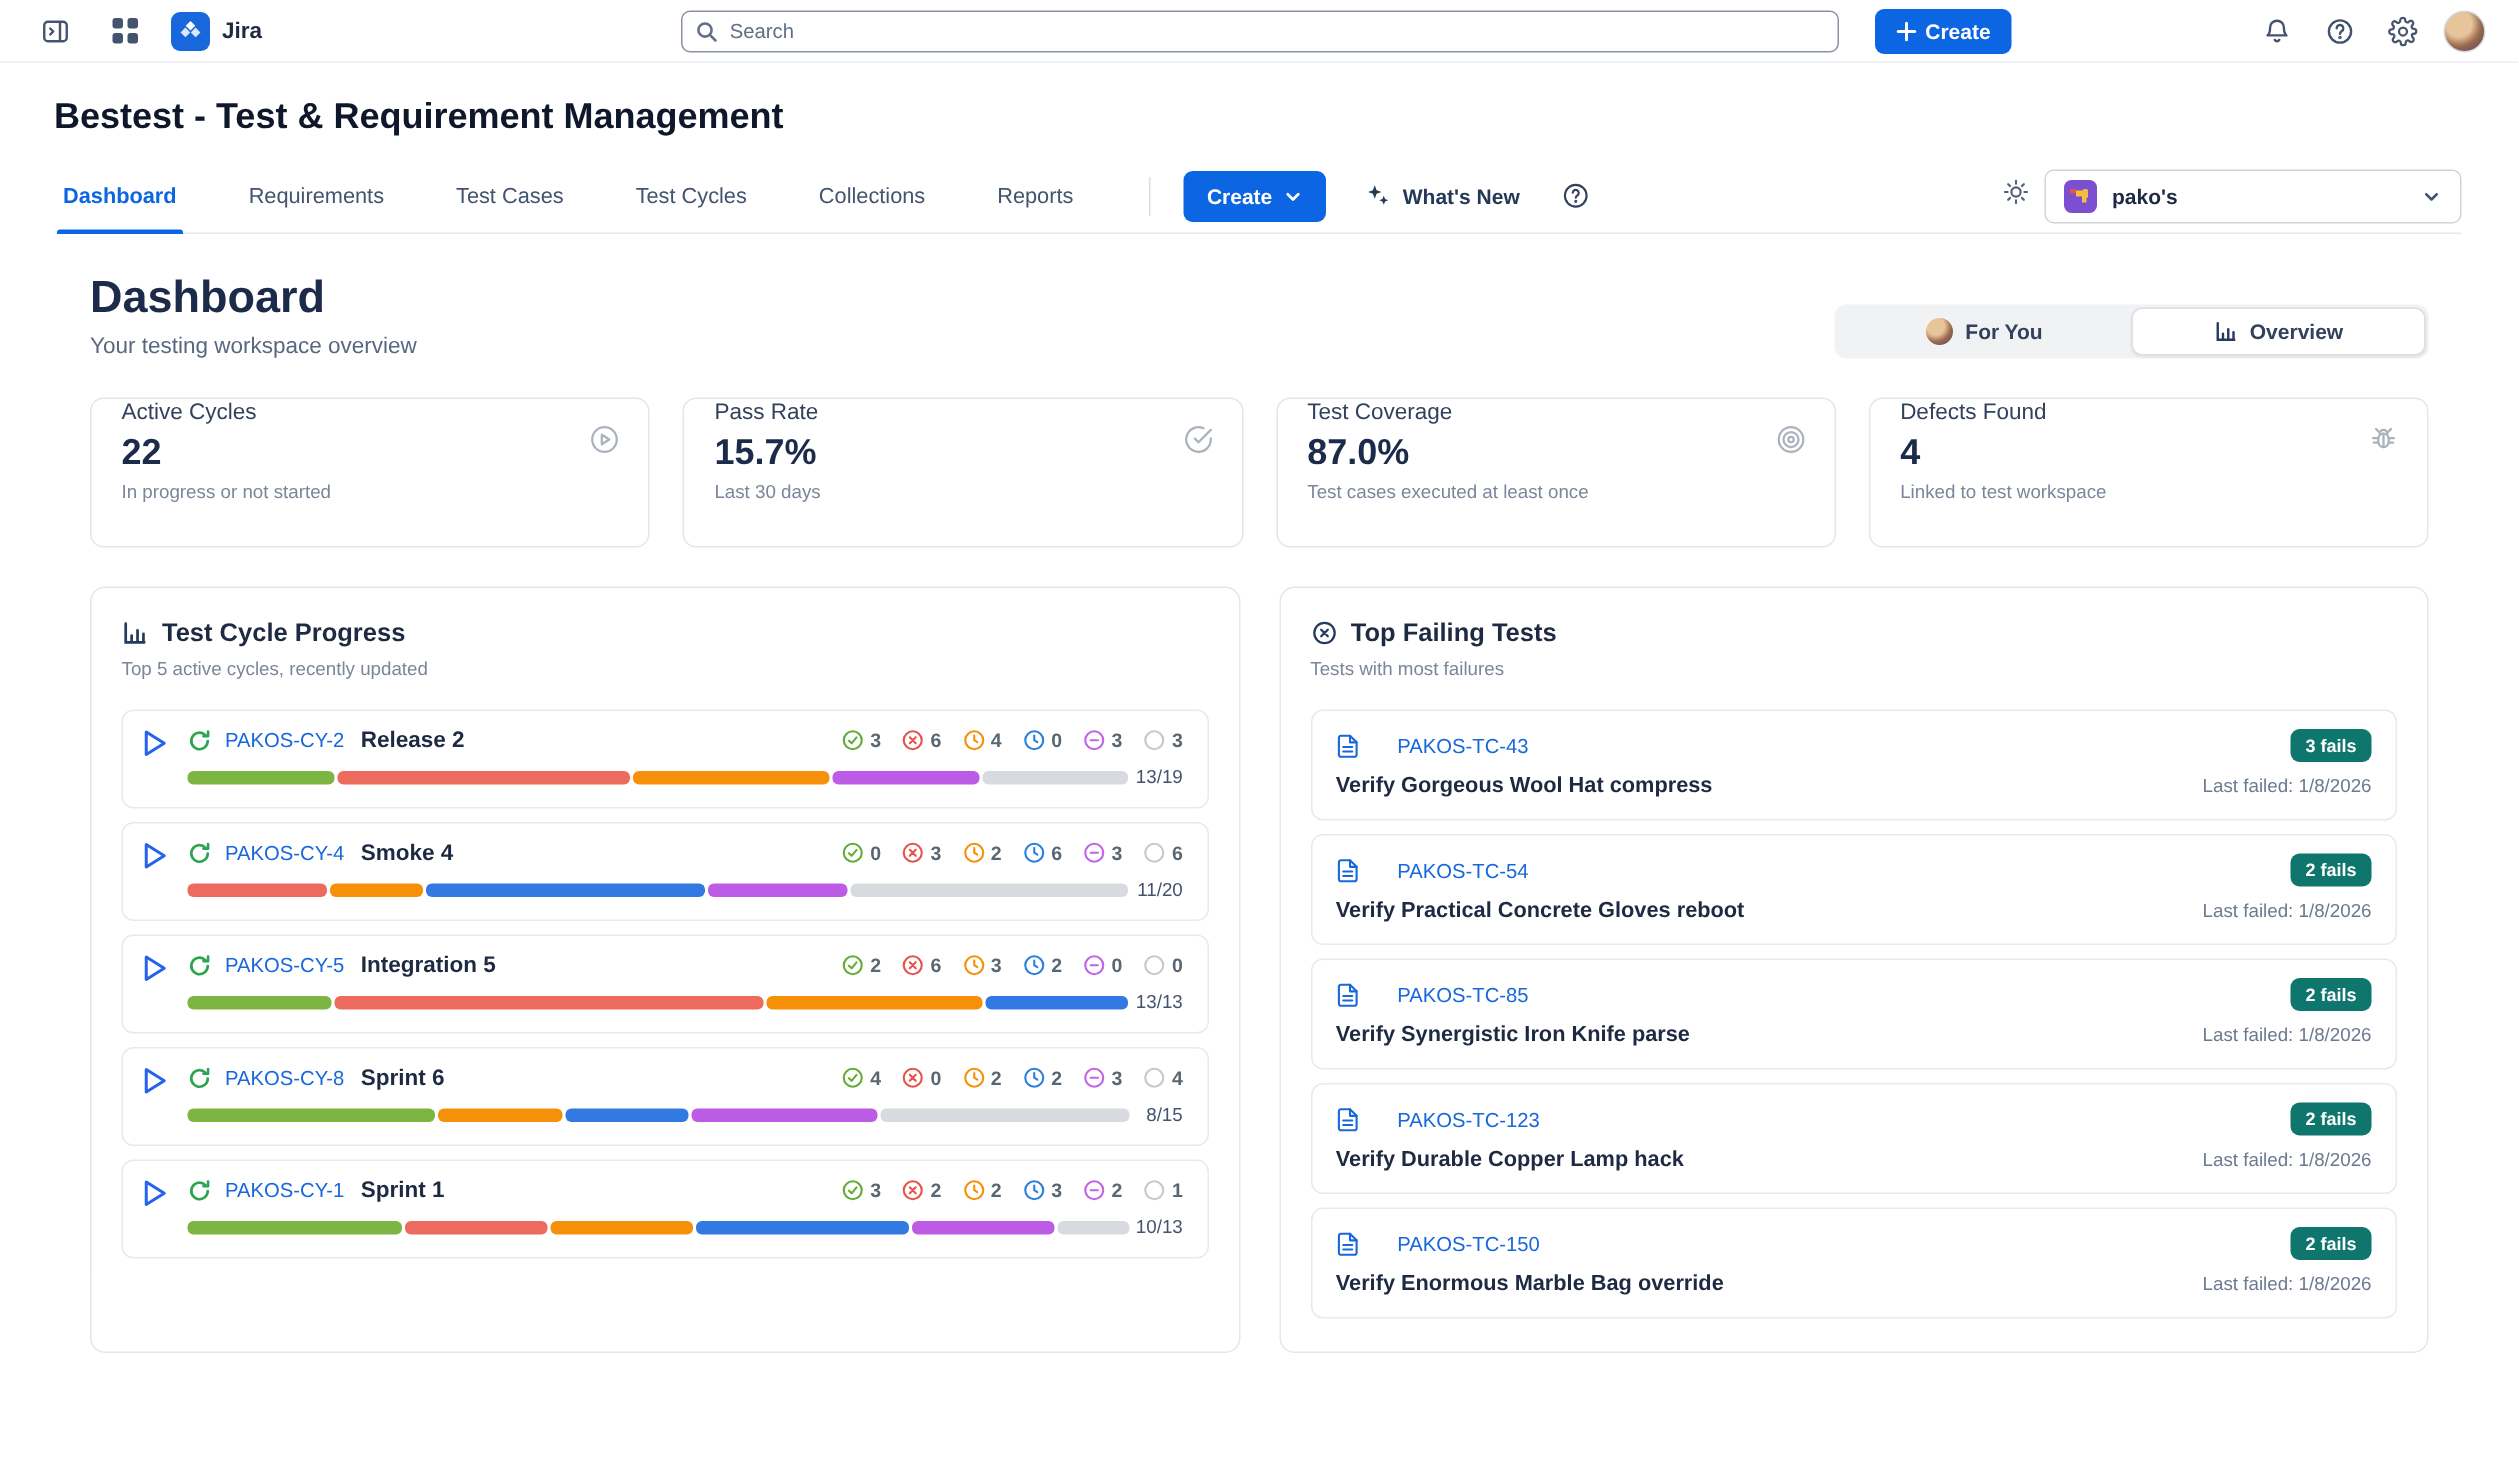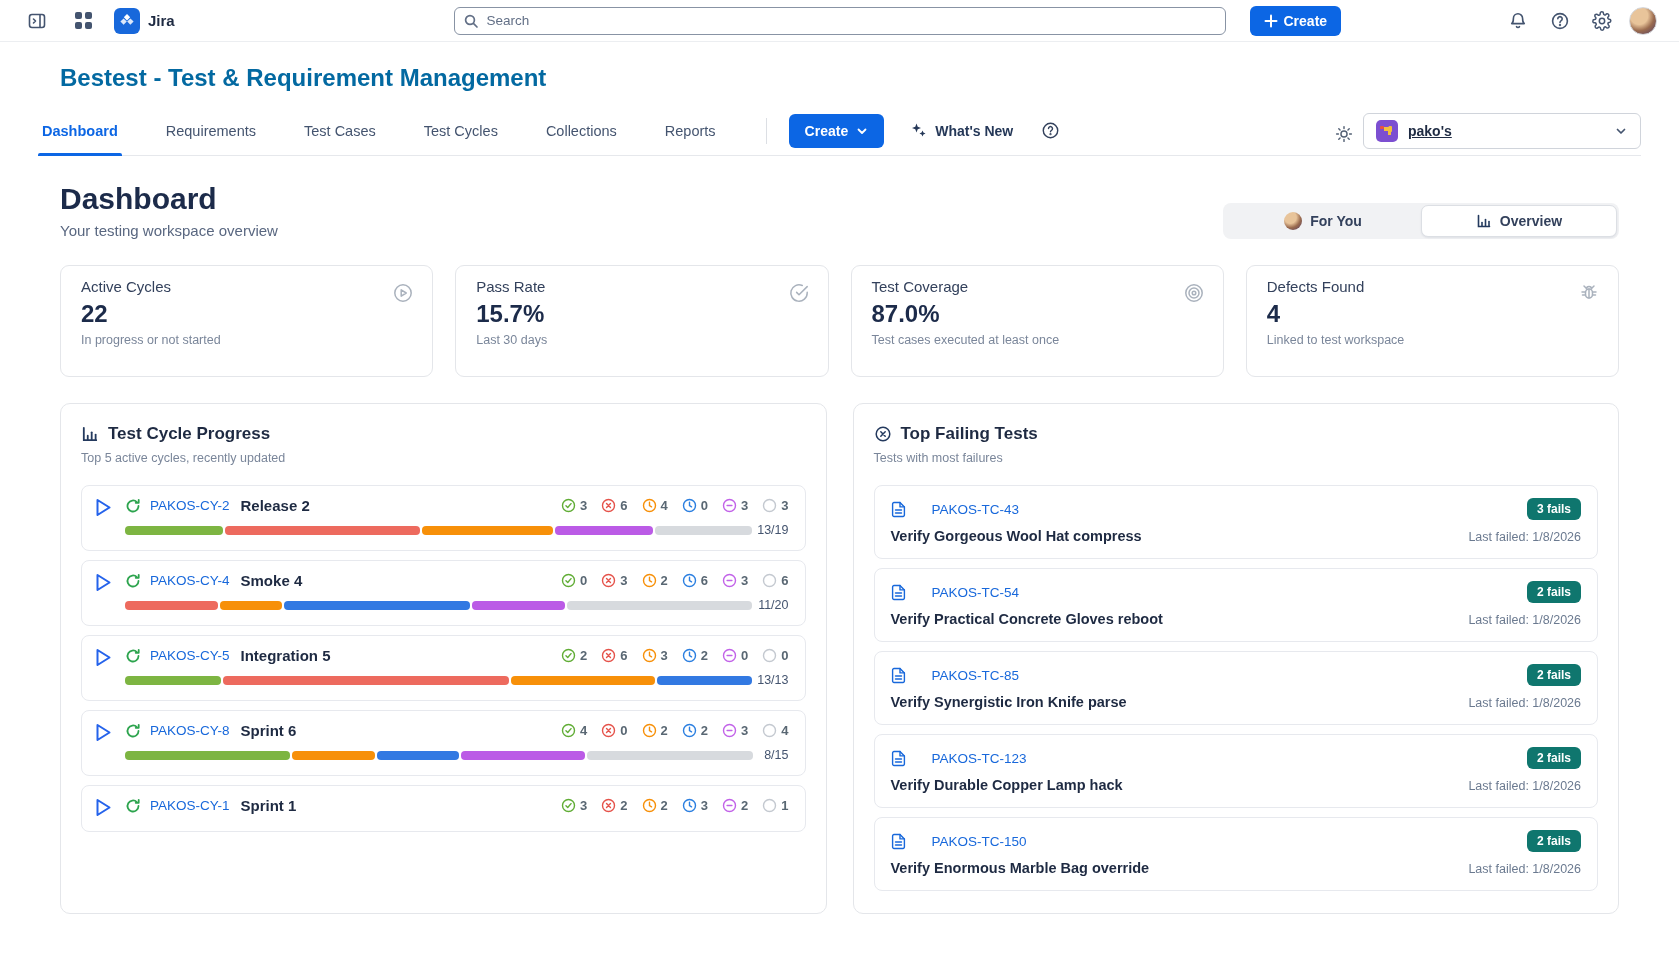--- a/index.html
+++ b/index.html
@@ -28,57 +28,57 @@
   .search-ic { position:absolute; left:9px; top:6px; }
   .tb-right { flex:1 1 0; display:flex; align-items:center; gap:12px; }
   .create-btn { margin-left:14px; margin-right:auto; background:#0c66e4; color:#fff; border:none;
     height:30px; padding:0 14px; border-radius:6px; font-size:14px; font-weight:600;
     display:flex; align-items:center; gap:6px; cursor:pointer; font-family:"Liberation Sans",sans-serif; }
   .avatar { width:28px; height:28px; border-radius:50%; cursor:pointer;
     background:radial-gradient(circle at 35% 30%, #e8c49a 0 35%, #9a6b4f 60%, #4e3a63 100%);
     border:1px solid #d4d7dc; }
 
   
-  .page-title { margin:22px 60px 0; font-size:24px; font-weight:700; color:#0369a1; }
+  .page-title { margin:22px 36px 0; font-size:24px; font-weight:700; color:#0f172a; }
   .tabs-wrap { margin:14px 38px 0; display:flex; align-items:center; height:50px;
     border-bottom:1px solid #e6e8ec; }
   .tab { position:relative; height:100%; display:flex; align-items:center; padding:0 4px;
     margin-right:40px; font-size:14.5px; font-weight:500; color:#44546f; cursor:pointer; }
   .tab.active { color:#0c66e4; font-weight:600; }
   .tab.active::after { content:""; position:absolute; left:0; right:0; bottom:-1px; height:3px;
     background:#0c66e4; border-radius:2px 2px 0 0; }
   .tab-divider { width:1px; height:26px; background:#dcdfe4; margin:0 22px 0 6px; }
   .tab-create { background:#0c66e4; color:#fff; border:none; height:34px; padding:0 16px;
     border-radius:6px; font-size:14px; font-weight:600; display:flex; align-items:center; gap:8px;
     cursor:pointer; font-family:"Liberation Sans",sans-serif; }
   .whats-new { display:flex; align-items:center; gap:8px; margin-left:26px; font-size:14px;
     font-weight:600; color:#253858; cursor:pointer; }
   .help-circ { margin-left:22px; cursor:pointer; }
-  .tabs-right { margin-left:auto; display:flex; align-items:flex-end; gap:4px;text-decoration:underline; }
+  .tabs-right { margin-left:auto; display:flex; align-items:flex-start; gap:4px; }
   .proj-select { width:278px; height:36px; border:1px solid #d0d4db; border-radius:6px;
     display:flex; align-items:center; gap:10px; padding:0 12px; cursor:pointer; background:#fff; }
   .proj-ic { width:22px; height:22px; border-radius:5px; background:#7c4fd1; position:relative;
     flex:0 0 22px; }
   .proj-name { font-size:14px; font-weight:600; color:#1e2a42; flex:1; }
 
   
   .dash-head { margin:26px 60px 0; display:flex; align-items:flex-end; }
   .dash-title { font-size:30px; font-weight:700; color:#1c2b4a; }
   .dash-sub { margin-top:6px; font-size:15px; color:#596780; }
   .seg-ctrl { margin-left:auto; display:flex; background:#f1f2f4; border-radius:8px; padding:2px; }
   .seg { width:196px; height:32px; display:flex; align-items:center; justify-content:center;
     gap:8px; font-size:14px; font-weight:600; color:#33415c; border-radius:7px; cursor:pointer; }
   .seg.active { background:#fff; border:1px solid #dcdfe4; box-shadow:0 1px 2px rgba(9,30,66,.08); }
   .seg-avatar { width:18px; height:18px; border-radius:50%;
     background:radial-gradient(circle at 35% 30%, #e8c49a 0 35%, #9a6b4f 60%, #4e3a63 100%); }
 
   
   .stats-row { margin:26px 60px 0; display:grid; grid-template-columns:repeat(4,1fr); gap:22px; }
-  .stat-card { background:#fff; border:1px solid #e4e6ea; border-radius:9px; padding:12px 20px;
-    position:relative; height:112px; }
+  .stat-card { background:#fff; border:1px solid #e4e6ea; border-radius:9px; padding:0 20px;
+    position:relative; height:100px; }
   .stat-label { font-size:15px; font-weight:500; color:#33415c; }
   .stat-value { font-size:24px; font-weight:700; color:#1c2b4a; margin-top:5px; }
   .stat-cap { font-size:12.5px; color:#7a869a; margin-top:5px; }
   .stat-ic { position:absolute; top:16px; right:18px; color:#aab2bd; }
 
   
   .panels { margin:26px 60px 0; display:grid; grid-template-columns:1fr 1fr; gap:26px; }
   .panel { background:#fff; border:1px solid #e4e6ea; border-radius:10px; padding:20px 20px 22px; }
   .panel-head { display:flex; align-items:center; gap:9px; font-size:17px; font-weight:700;
     color:#1e2a42; }
@@ -701,20 +701,31 @@
             <b class="count-num">2</b>
           </span>
           <span class="count">
             <svg width="15" height="15" viewBox="0 0 16 16" fill="none" stroke="#c4c9d0" stroke-width="1.5">
               <circle cx="8" cy="8" r="6.4"></circle>
                   </svg>
             <b class="count-num">1</b>
           </span>
         </span>
       </div>
+      <div class="cycle-line2">
+        <div class="bar">
+                <div class="seg-piece" style="flex-grow: 3; background: rgb(125, 181, 66);"></div>
+                <div class="seg-piece" style="flex-grow: 2; background: rgb(237, 106, 94);"></div>
+                <div class="seg-piece" style="flex-grow: 2; background: rgb(247, 144, 9);"></div>
+                <div class="seg-piece" style="flex-grow: 3; background: rgb(50, 121, 226);"></div>
+                <div class="seg-piece" style="flex-grow: 2; background: rgb(187, 91, 230);"></div>
+                <div class="seg-piece" style="flex-grow: 1; background: rgb(215, 218, 222);"></div>
+              </div>
+        <span class="fraction">10/13</span>
+      </div>
     </div>
   </div>
 </div>
   </div>
 
   <div class="panel">
     <div class="panel-head">
       <span>
         <svg width="18" height="18" viewBox="0 0 18 18" fill="none" stroke="#243a5e" stroke-width="1.5" stroke-linecap="round">
           <circle cx="9" cy="9" r="6.8"></circle>

